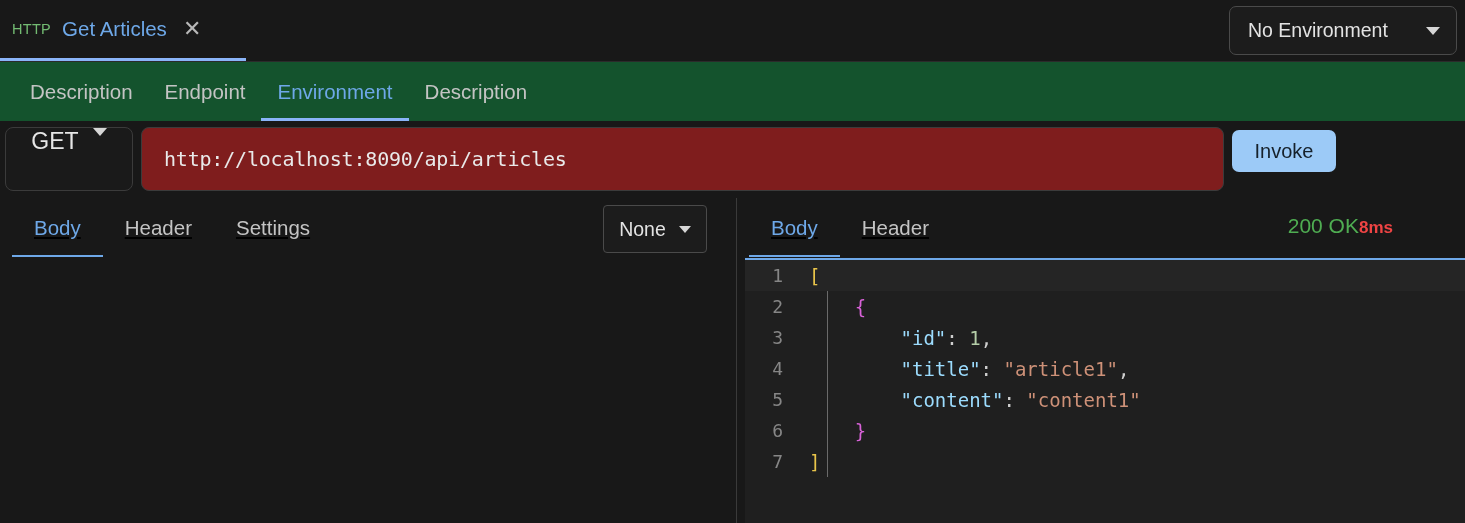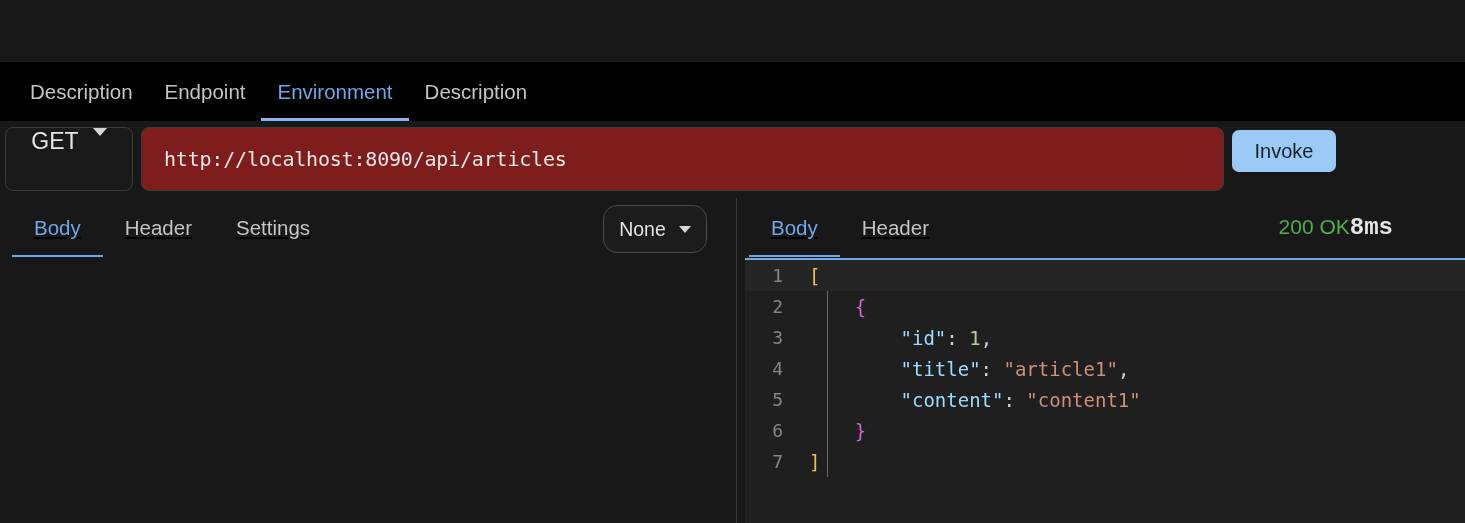--- a/index.html
+++ b/index.html
@@ -83,21 +83,21 @@
     border-left: 7px solid transparent;
     border-right: 7px solid transparent;
     border-top: 8px solid #d6d6d6;
   }
 
   
   .maintabs {
     position: absolute;
     top: 62px; left: 0;
     width: 1465px; height: 59px;
-    background: #000000;
+    background: #14532d;
     display: flex;
     align-items: flex-start;
     padding-left: 14px;
   }
   .mtab {
     position: relative;
     height: 59px;
     display: flex;
     align-items: center;
     padding: 0 16px;
@@ -215,21 +215,21 @@
     left: 0; right: 0; bottom: 0;
     height: 2px;
     background: #6ea8e8;
   }
 
   .body-select {
     position: absolute;
     left: 603px; top: 205px;
     width: 104px; height: 48px;
     border: 1px solid #4a4a4a;
-    border-radius: 14px;
+    border-radius: 4px;
     background: #1c1c1c;
     display: flex;
     align-items: center;
     justify-content: center;
     gap: 13px;
     cursor: pointer;
   }
   .body-select .lbl { color: #e3e3e3; font-size: 19.5px; }
   .body-select .caret {
     border-left-width: 6px; border-right-width: 6px; border-top-width: 7px;
@@ -243,21 +243,21 @@
   }
 
   
   .status {
     position: absolute;
     right: 72px; top: 16px;
     display: flex;
     align-items: baseline;
   }
   .status .code { color: #4fad52; font-size: 21px; }
-  .status .time { color: #e5e5e5; font-size: 24px; font-weight: bold; font-family: Liberation Mono, monospace; }
+  .status .time { color: #ef4444; font-size: 17px; font-weight: bold; }
 
   
   .editor {
     position: absolute;
     top: 60px; left: 8px;
     width: 720px; height: 265px;
     background: #1f1f1f;
     border-top: 2px solid #6ea8e8;
     overflow: hidden;
     font-family: "DejaVu Sans Mono", "Liberation Mono", monospace;
@@ -300,20 +300,32 @@
   .tk-key { color: #9cdcfe; }
   .tk-str { color: #ce9178; }
   .tk-num { color: #b5cea8; }
   .tk-pun { color: #cfcfcf; }
 </style>
 </head>
 <body>
 
 <div id="app">
 
+  <div class="tabbar">
+    <div class="doc-tab">
+      <span class="proto">HTTP</span>
+      <span class="tab-title">Get Articles</span>
+      <span class="tab-close">✕</span>
+    </div>
+
+    <div class="env-select">
+      <span class="lbl">No Environment</span>
+      <span class="caret"></span>
+    </div>
+  </div>
 
   <div class="maintabs">
     <div class="mtab">
         <span>Description</span>
       </div>
     <div class="mtab">
         <span>Endpoint</span>
       </div>
     <div class="mtab active">
         <span>Environment</span>

